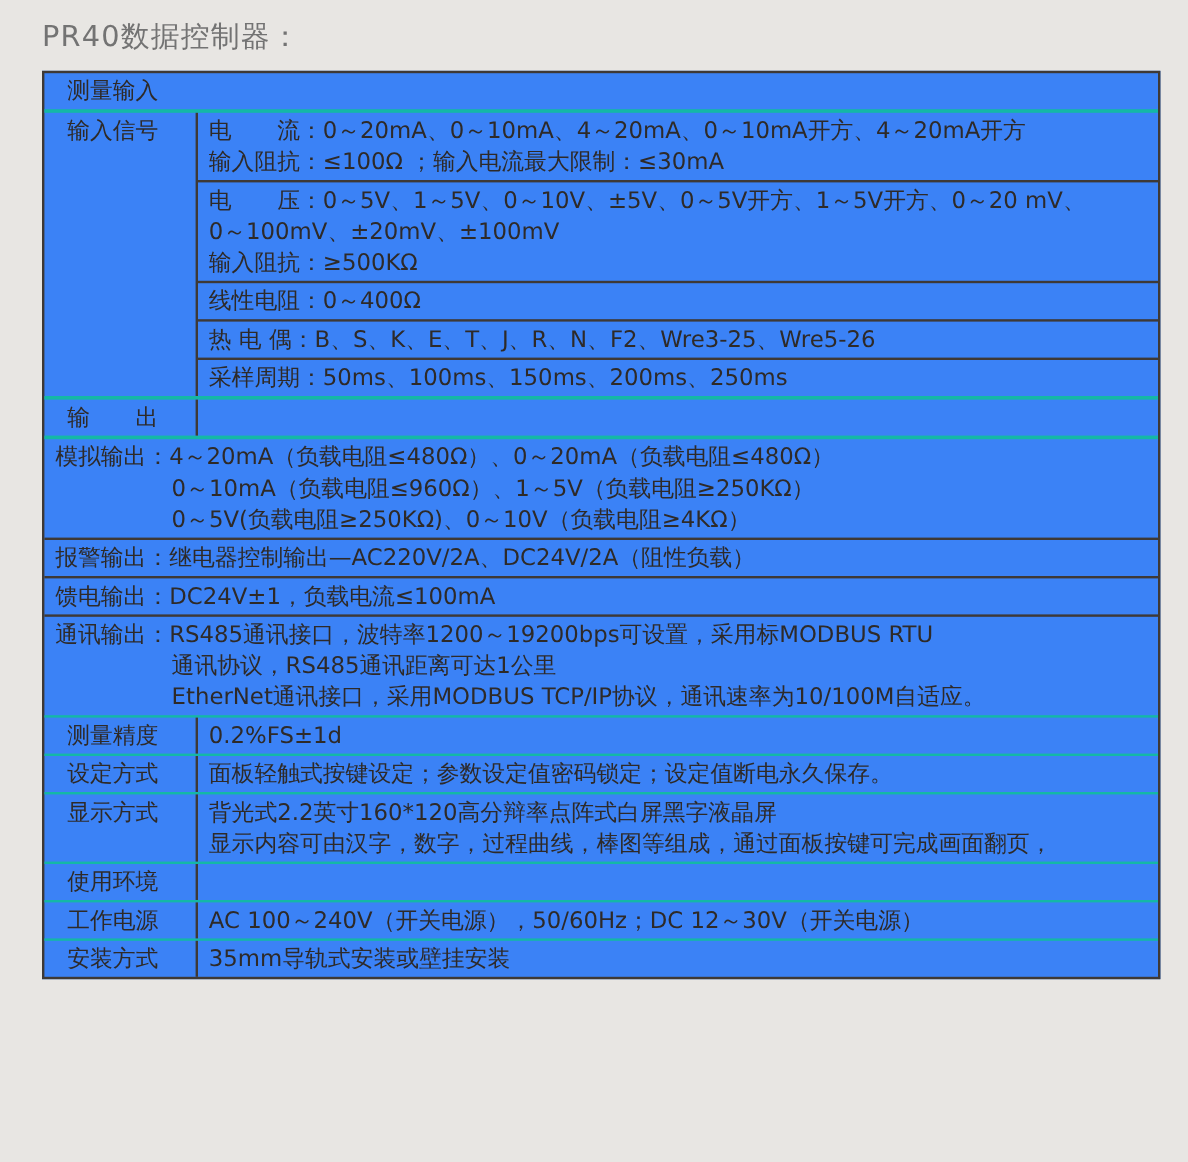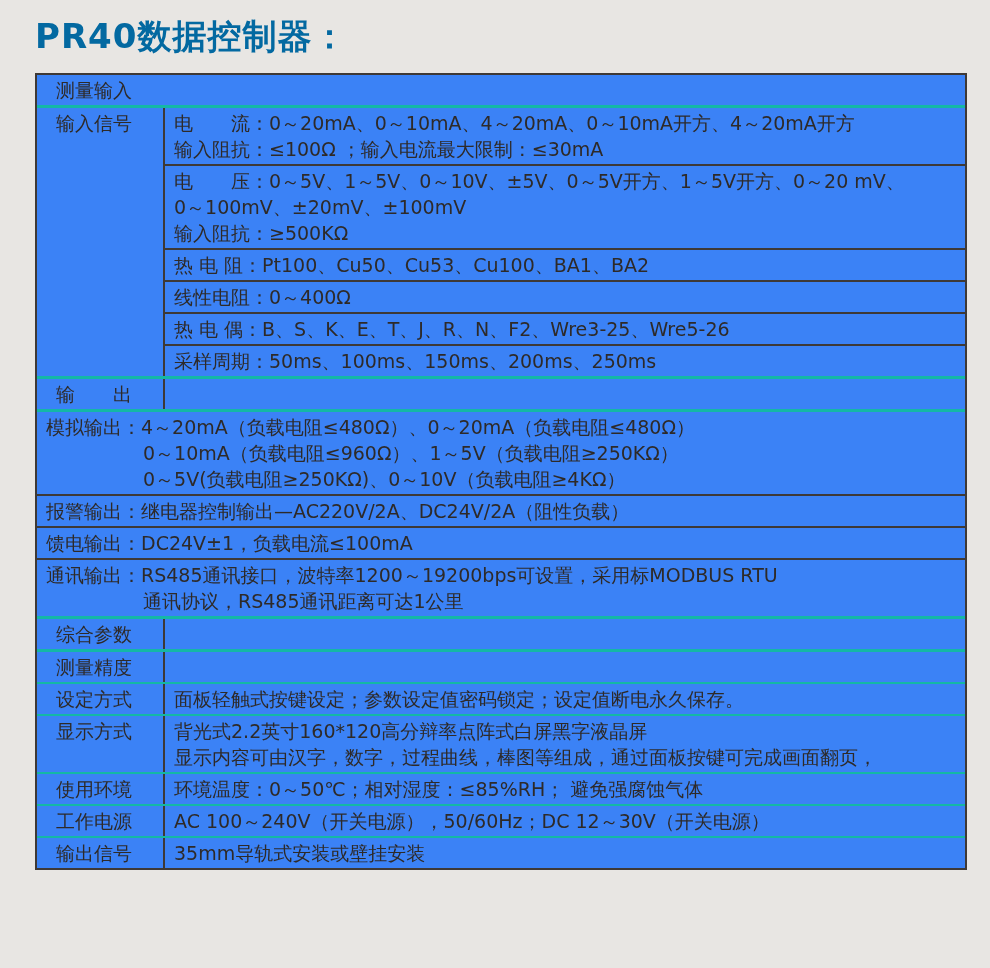--- a/index.html
+++ b/index.html
@@ -4,22 +4,22 @@
 <style>
   html,body{margin:0;padding:0;}
   body{
     width:990px;height:968px;overflow:hidden;
     background:#e8e6e3;
     color:#2e2a28;
     font-family:"DejaVu Sans","Liberation Sans",sans-serif;
   }
   .page{padding:8px 0 0 35px;}
   .title{
-    font-size:34px;font-weight:700;letter-spacing:1px;
-    margin:6px 0 13px 0;color:#0369a1;
+    font-size:24px;font-weight:400;letter-spacing:1px;
+    margin:6px 0 13px 0;color:#737373;
   }
   .spec-table{
     width:932px;box-sizing:border-box;
     border:2px solid #3e3936;
     background:#3b82f6;
   }
   .trow{display:flex;border-top:2px solid #14b8a6;}
   .trow:first-child{border-top:none;}
   .trow.section{border-top-width:3px;}
   .trow.section + .trow{border-top-width:3px;}
@@ -55,23 +55,20 @@
           <div class="subrow">
             <div class="line">电　　流：0～20mA、0～10mA、4～20mA、0～10mA开方、4～20mA开方</div>
             <div class="line">输入阻抗：≤100Ω ；输入电流最大限制：≤30mA</div>
           </div>
           <div class="subrow">
             <div class="line">电　　压：0～5V、1～5V、0～10V、±5V、0～5V开方、1～5V开方、0～20 mV、</div>
             <div class="line">0～100mV、±20mV、±100mV</div>
             <div class="line">输入阻抗：≥500KΩ</div>
           </div>
           <div class="subrow">
-            <div class="line">热 电 阻：Pt100、Cu50、Cu53、Cu100、BA1、BA2</div>
-          </div>
-          <div class="subrow">
             <div class="line">线性电阻：0～400Ω</div>
           </div>
           <div class="subrow">
             <div class="line">热 电 偶：B、S、K、E、T、J、R、N、F2、Wre3-25、Wre5-26</div>
           </div>
           <div class="subrow">
             <div class="line">采样周期：50ms、100ms、150ms、200ms、250ms</div>
           </div>
         </div>
       </div>
@@ -88,65 +85,62 @@
           </div>
           <div class="subrow">
             <div class="line">报警输出：继电器控制输出—AC220V/2A、DC24V/2A（阻性负载）</div>
           </div>
           <div class="subrow">
             <div class="line">馈电输出：DC24V±1，负载电流≤100mA</div>
           </div>
           <div class="subrow">
             <div class="line">通讯输出：RS485通讯接口，波特率1200～19200bps可设置，采用标MODBUS RTU</div>
             <div class="line indent">通讯协议，RS485通讯距离可达1公里</div>
+            <div class="line indent">EtherNet通讯接口，采用MODBUS TCP/IP协议，通讯速率为10/100M自适应。</div>
           </div>
         </div>
       </div>
-      <div class="trow section">
-        <div class="tlabel">综合参数</div>
-        <div class="tcontent"></div>
-      </div>
       <div class="trow">
         <div class="tlabel">测量精度</div>
+        <div class="tcontent">
+          <div class="subrow">
+            <div class="line">0.2%FS±1d</div>
+          </div>
+        </div>
       </div>
       <div class="trow">
         <div class="tlabel">设定方式</div>
         <div class="tcontent">
           <div class="subrow">
             <div class="line">面板轻触式按键设定；参数设定值密码锁定；设定值断电永久保存。</div>
           </div>
         </div>
       </div>
       <div class="trow">
         <div class="tlabel">显示方式</div>
         <div class="tcontent">
           <div class="subrow">
             <div class="line">背光式2.2英寸160*120高分辩率点阵式白屏黑字液晶屏</div>
             <div class="line">显示内容可由汉字，数字，过程曲线，棒图等组成，通过面板按键可完成画面翻页，</div>
           </div>
         </div>
       </div>
       <div class="trow">
         <div class="tlabel">使用环境</div>
-        <div class="tcontent">
-          <div class="subrow">
-            <div class="line">环境温度：0～50℃；相对湿度：≤85%RH；  避免强腐蚀气体</div>
-          </div>
-        </div>
       </div>
       <div class="trow">
         <div class="tlabel">工作电源</div>
         <div class="tcontent">
           <div class="subrow">
             <div class="line">AC 100～240V（开关电源），50/60Hz；DC 12～30V（开关电源）</div>
           </div>
         </div>
       </div>
       <div class="trow">
-        <div class="tlabel">输出信号</div>
+        <div class="tlabel">安装方式</div>
         <div class="tcontent">
           <div class="subrow">
             <div class="line">35mm导轨式安装或壁挂安装</div>
           </div>
         </div>
       </div>
     </div>
 
 </div>
 

